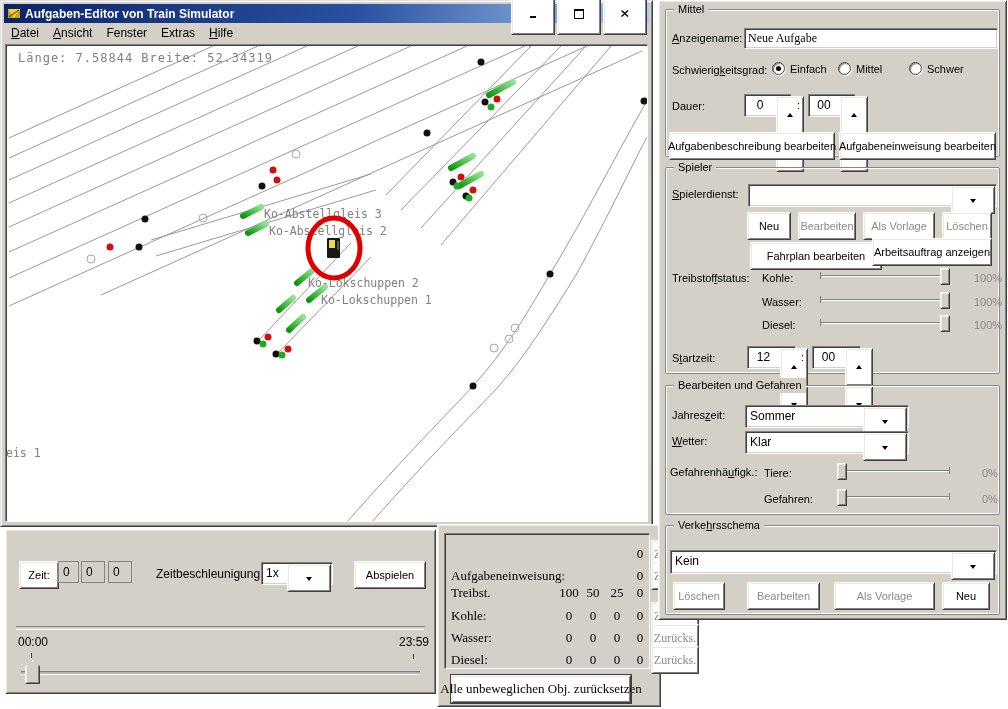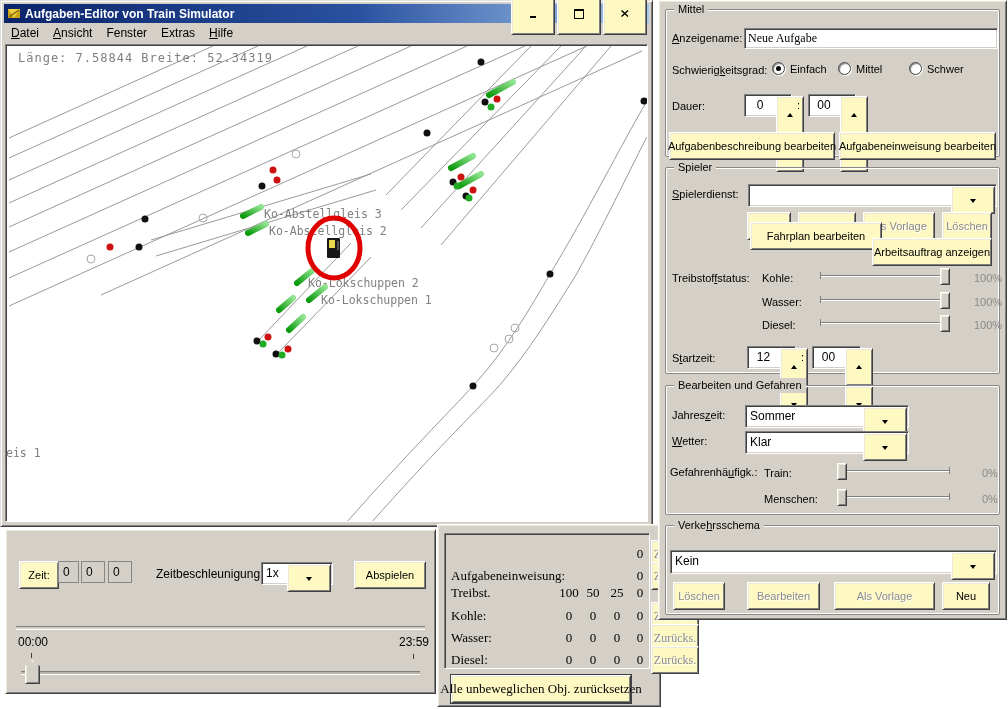--- a/index.html
+++ b/index.html
@@ -1,20 +1,20 @@
 <!DOCTYPE html>
 <html><head>
 <meta charset="utf-8">
 <style>
   html,body{margin:0;padding:0}
   body{width:1008px;height:709px;background:#fff;position:relative;overflow:hidden;
        font-family:"Liberation Sans",sans-serif;font-size:11px;color:#000;-webkit-font-smoothing:none}
   .abs{position:absolute}
   u{text-decoration:underline}
-  .btn{background:#fef9c3;border:1px solid;border-color:#fff #404040 #404040 #fff;
+  .btn{background:#ffffff;border:1px solid;border-color:#fff #404040 #404040 #fff;
        box-shadow:inset 1px 1px 0 #ece9d8,inset -1px -1px 0 #808080;
        font-family:"Liberation Sans",sans-serif;font-size:11px;color:#000;
        display:flex;align-items:center;justify-content:center;cursor:default;white-space:nowrap;padding:13px}
   .btn.dis{color:#8a8a8a;text-shadow:1px 1px 0 #fff}
 
   .groupbox{position:absolute;border:1px solid #878787;border-radius:2px;box-shadow:inset 0 0 0 1px #fff}
   .grouplabel{position:absolute;top:-8px;left:8px;background:#d4d0c8;padding:0 4px;line-height:15px}
 
   .field-label{position:absolute;white-space:nowrap}
   .textinput{position:absolute;font-family:Liberation Serif, serif;font-size:12px;padding:0 3px;
@@ -354,21 +354,21 @@
     <div class="combo" style="left:82px;top:16px;width:247px;height:21px">
       <span class="val"></span>
       <div class="dd btn">
           <div class="tri-down"></div>
         </div>
     </div>
     <button class="btn abs" style="left:81px;top:44px;width:44px;height:20px">Neu</button>
     <button class="btn abs dis" style="left:132px;top:44px;width:58px;height:20px">Bearbeiten</button>
     <button class="btn abs dis" style="left:197px;top:44px;width:72px;height:20px">Als Vorlage</button>
     <button class="btn abs dis" style="left:276px;top:44px;width:50px;height:20px">Löschen</button>
-    <button class="btn abs" style="left:84px;top:54px;width:132px;height:22px">Fahrplan bearbeiten</button>
+    <button class="btn abs" style="left:84px;top:74px;width:132px;height:22px">Fahrplan bearbeiten</button>
     <button class="btn abs" style="left:206px;top:70px;width:120px;height:22px">Arbeitsauftrag anzeigen</button>
 
     <span class="field-label" style="left:6px;top:104px">Treibstof<u>f</u>status:</span>
     <span class="field-label" style="left:96px;top:104px">Kohle:</span>
     <div class="hslider" style="left:154px;top:99px;width:130px">
       <div class="track"></div>
         <div class="thumb" style="right:0"></div>
     </div>
     <span class="pct" style="left:308px;top:104px">100%</span>
 
@@ -422,27 +422,27 @@
         </div>
     </div>
     <span class="field-label" style="left:6px;top:49px"><u>W</u>etter:</span>
     <div class="combo" style="left:79px;top:45px;width:162px;height:21px">
       <span class="val">Klar</span>
       <div class="dd btn">
           <div class="tri-down"></div>
         </div>
     </div>
     <span class="field-label" style="left:4px;top:80px">Gefahrenhä<u>u</u>figk.:</span>
-    <span class="field-label" style="left:98px;top:81px">Train:</span>
+    <span class="field-label" style="left:98px;top:81px">Tiere:</span>
     <div class="hslider" style="left:171px;top:76px;width:113px">
       <div class="track"></div>
         <div class="thumb" style="left:0"></div>
     </div>
     <span class="pct" style="left:316px;top:81px">0%</span>
-    <span class="field-label" style="left:98px;top:107px">Menschen:</span>
+    <span class="field-label" style="left:98px;top:107px">Gefahren:</span>
     <div class="hslider" style="left:171px;top:102px;width:113px">
       <div class="track"></div>
         <div class="thumb" style="left:0"></div>
     </div>
     <span class="pct" style="left:316px;top:107px">0%</span>
   </div>
 
   <div class="groupbox" style="left:6px;top:524px;width:333px;height:88px">
     <span class="grouplabel">Verke<u>h</u>rsschema</span>
     <div class="combo" style="left:4px;top:24px;width:325px;height:22px">

